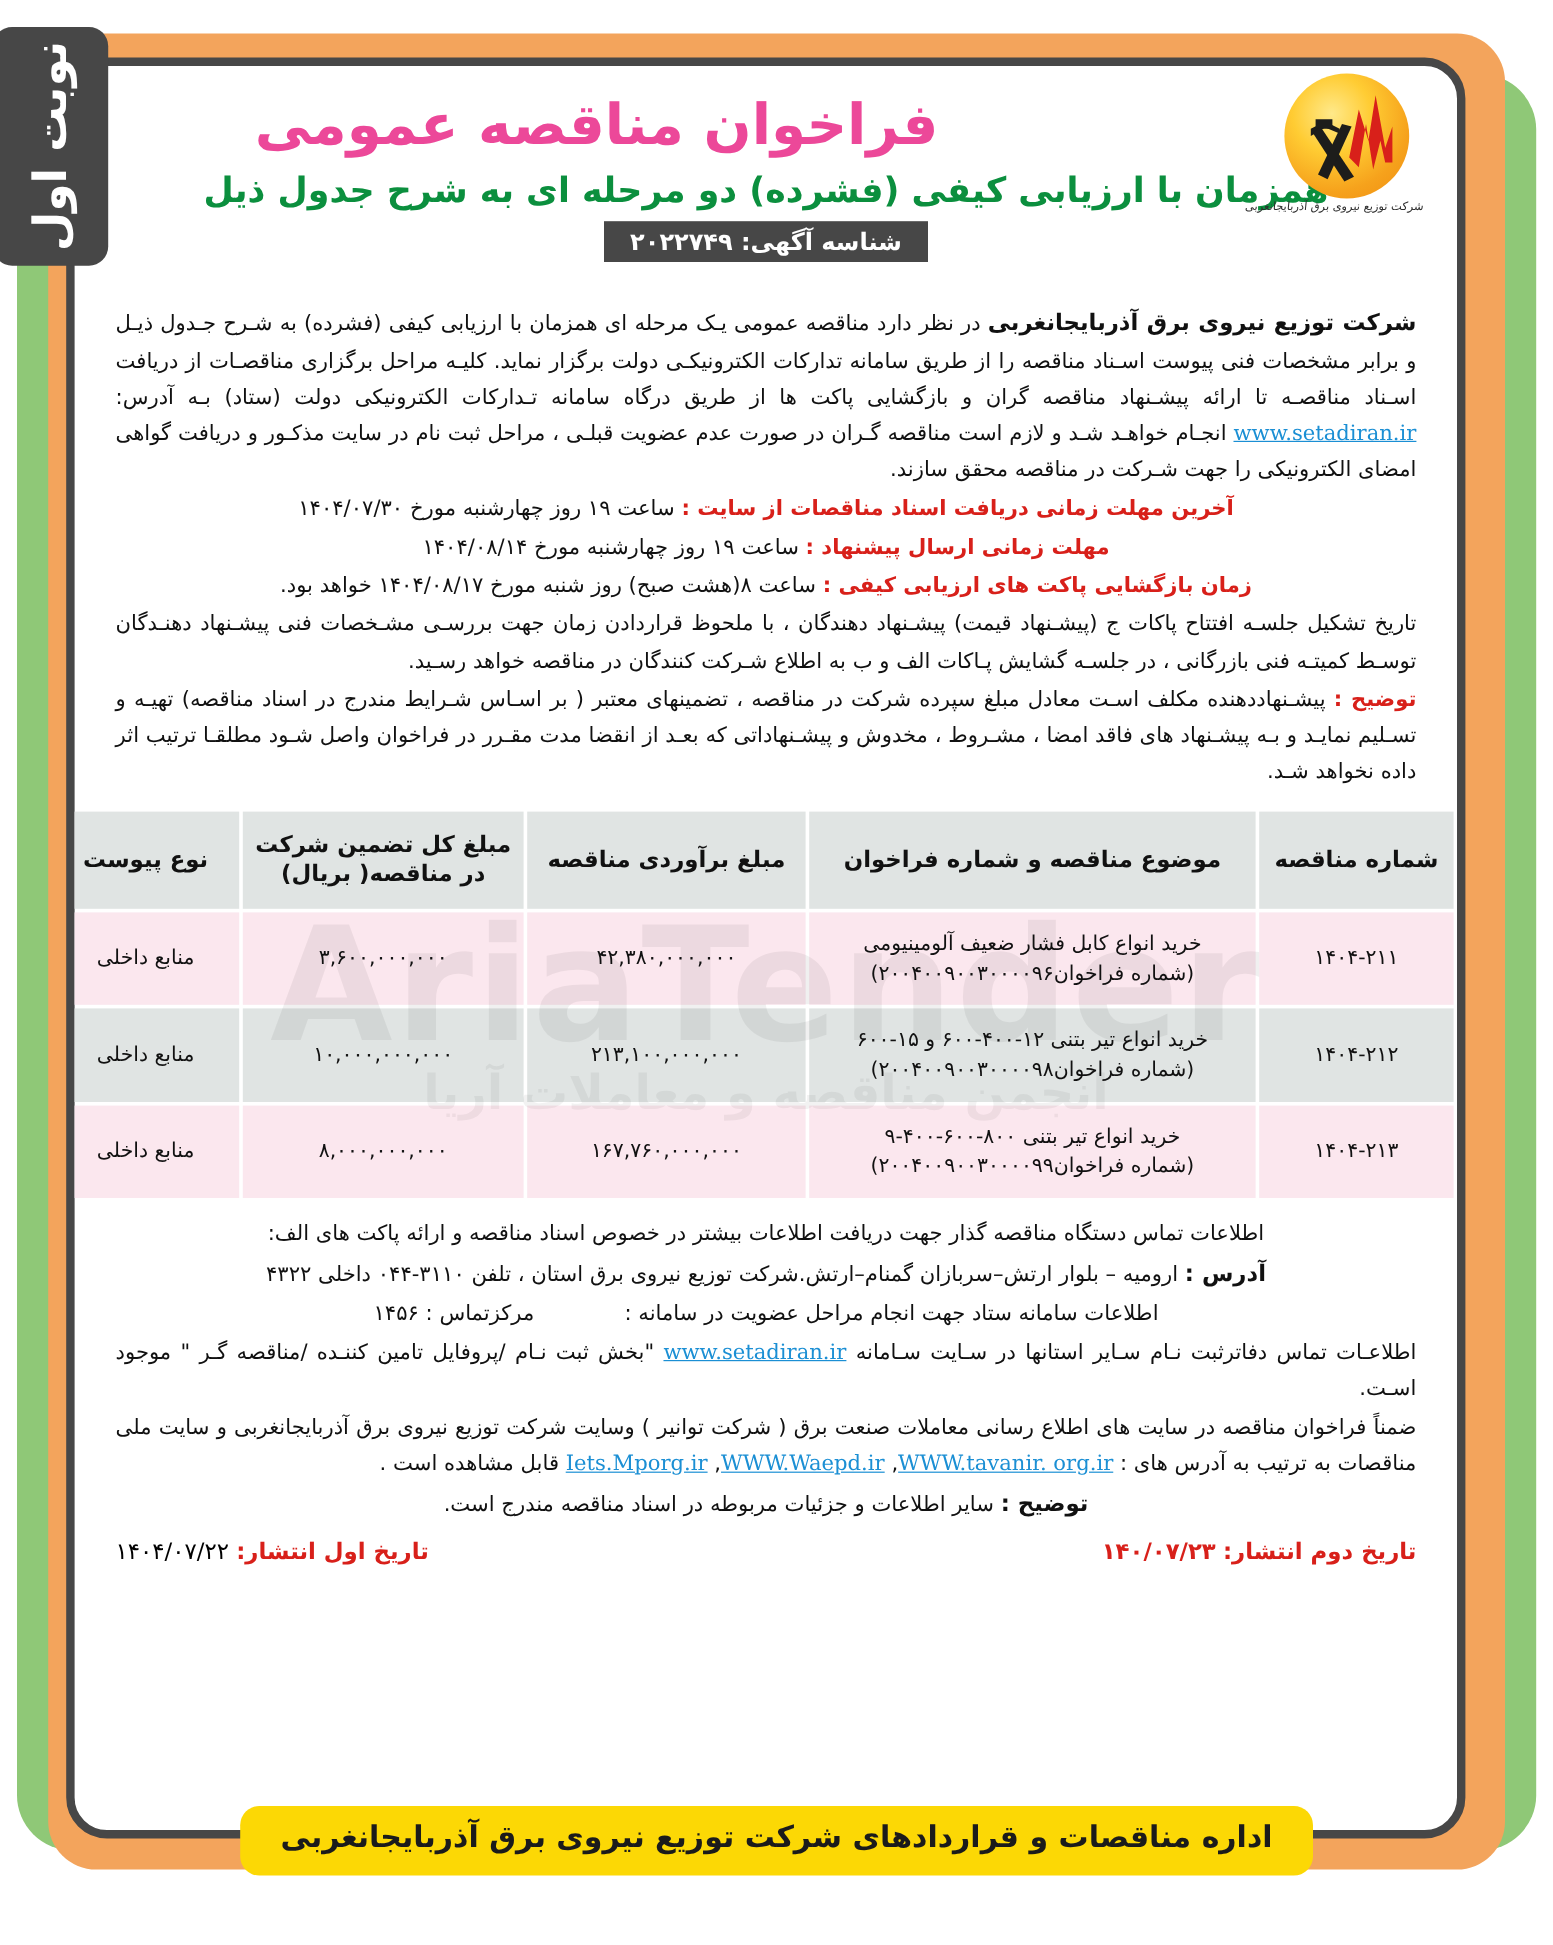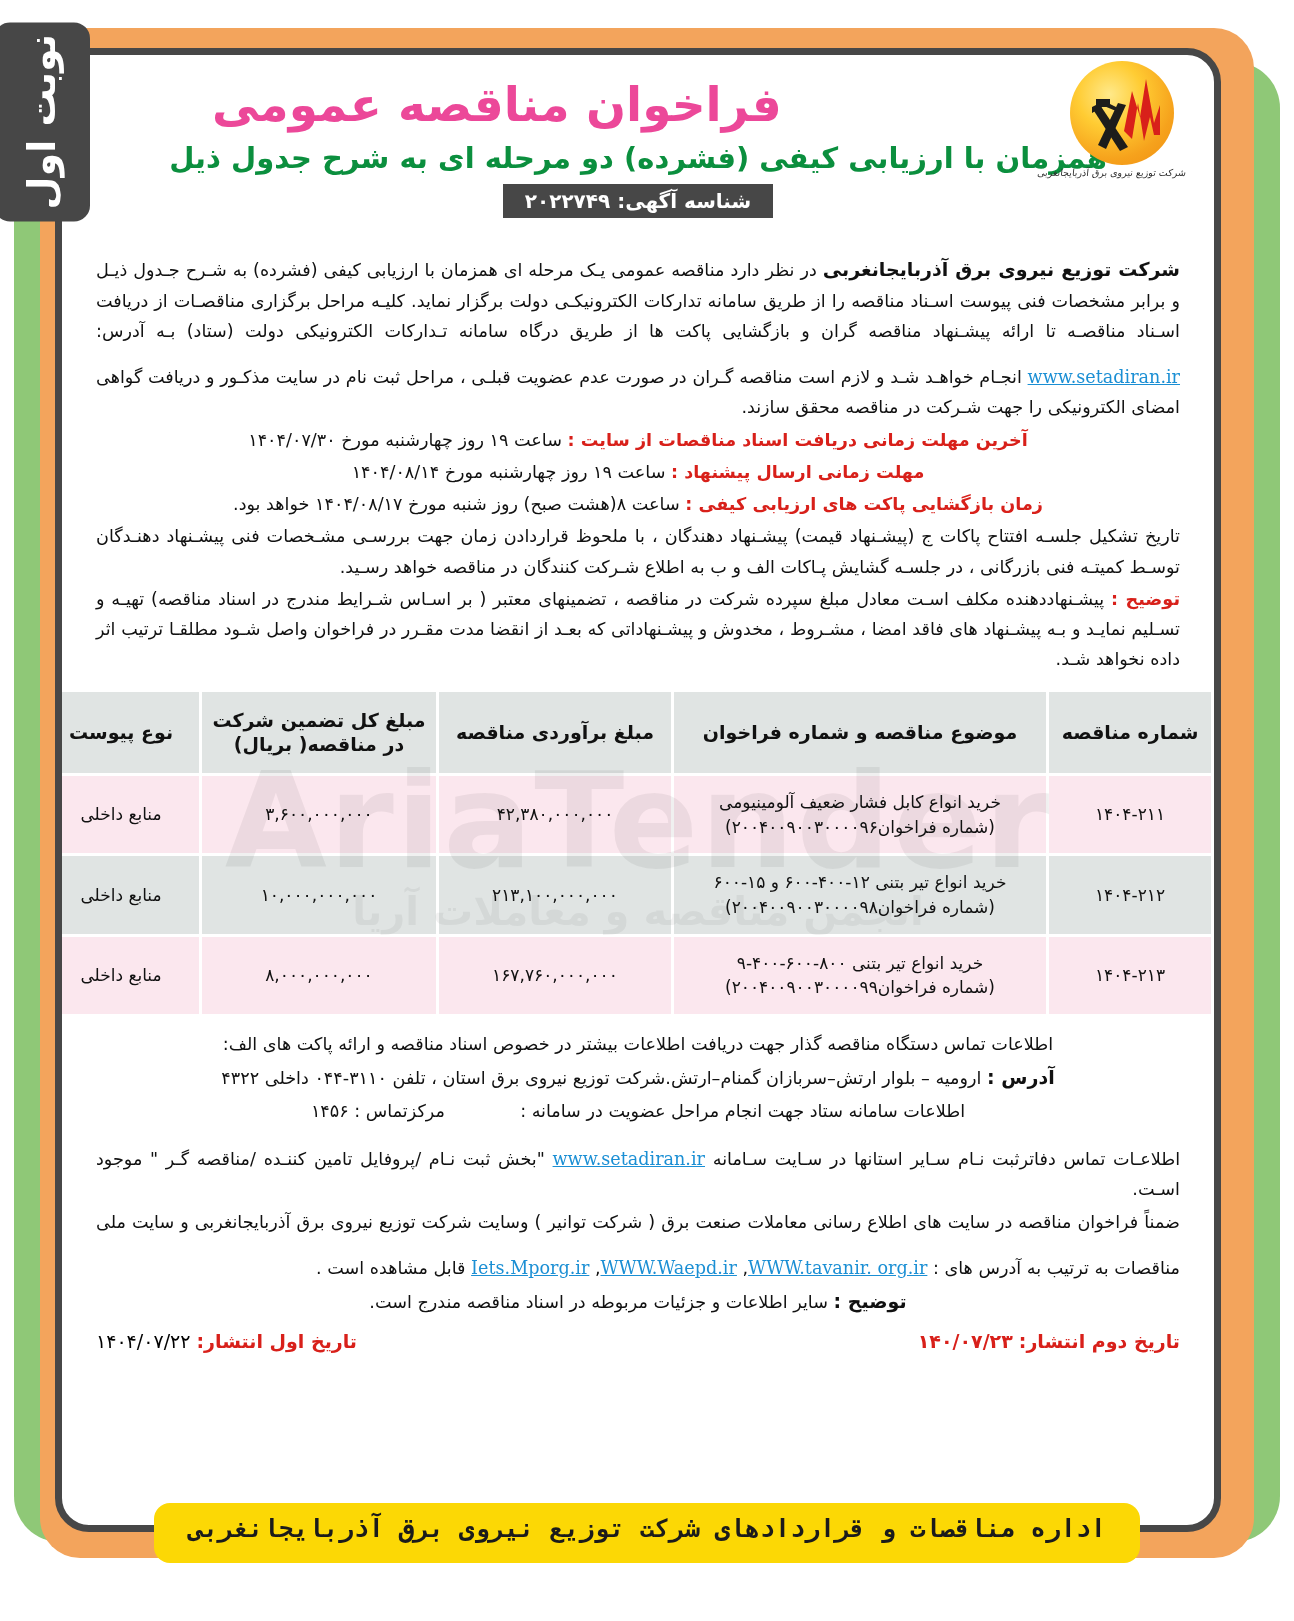--- a/index.html
+++ b/index.html
@@ -75,21 +75,21 @@
 
   
   .body-txt{
     margin:4px 34px 0 34px;font-size:17.6px;color:#111;
     line-height:1.72;text-align:justify;
   }
   .body-txt p{margin:0 0 2px 0;}
   .bigb{font-weight:bold;font-size:19px;}
   .red{color:#d8201a;font-weight:bold;}
   .lnk{color:#1b8fd4;text-decoration:underline;font-family:"DejaVu Serif",serif;}
-  .ltr{direction:ltr;display:inline-block;unicode-bidi:isolate;margin-top:16px;}
+  .ltr{direction:ltr;display:inline-block;unicode-bidi:isolate;}
   .line-center{text-align:center;}
 
   
   table.tender{
     margin:14px auto 0 auto;border-collapse:separate;border-spacing:3px;
     width:1096px;table-layout:fixed;
   }
   table.tender th{
     background:#e0e4e3;color:#111;font-size:19px;font-weight:bold;
     padding:16px 6px;line-height:1.3;vertical-align:middle;text-align:center;
@@ -273,17 +273,17 @@
         <span class="red">۱۴۰/۰۷/۲۳</span>
       </span>
       <span>
         <span class="red">تاریخ اول انتشار:</span>
         <span>۱۴۰۴/۰۷/۲۲</span>
       </span>
     </div>
 
   </div>
 
-  <div class="ribbon-wrap" style="bottom:58px;font-family:Liberation Mono, monospace;">
+  <div class="ribbon-wrap" style="bottom:58px;">
     <span class="ribbon">اداره مناقصات و قراردادهای شرکت توزیع نیروی برق آذربایجانغربی</span>
   </div>
 
 </div>
 
 </body></html>

